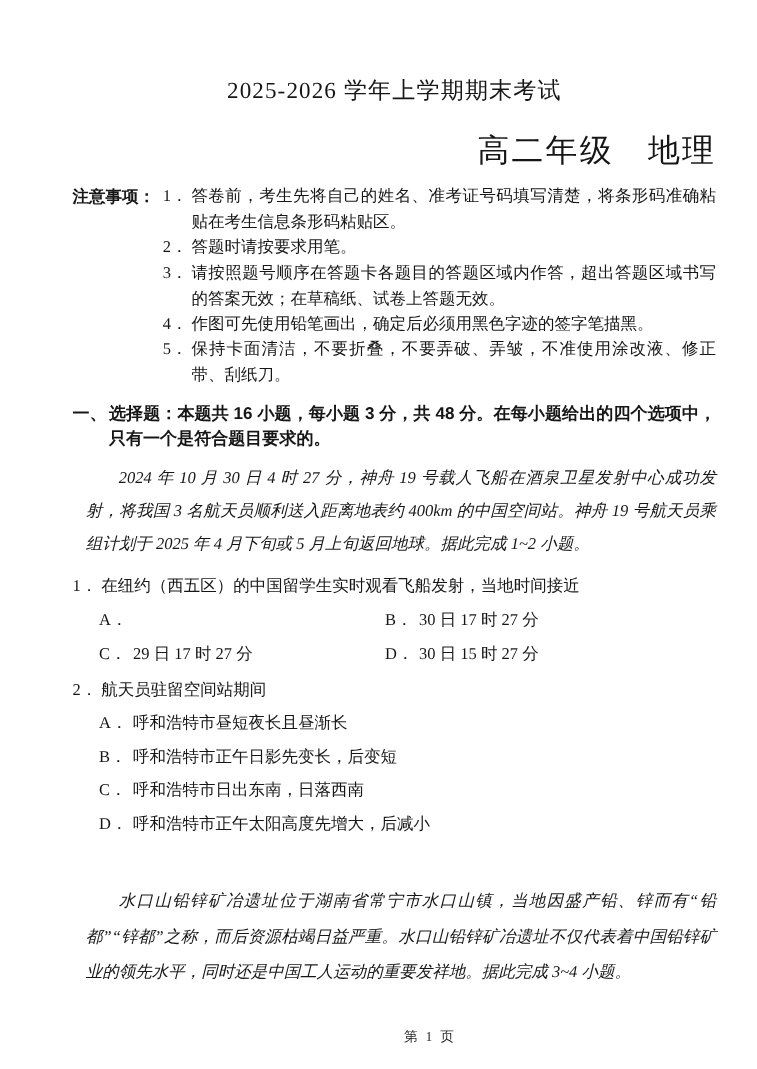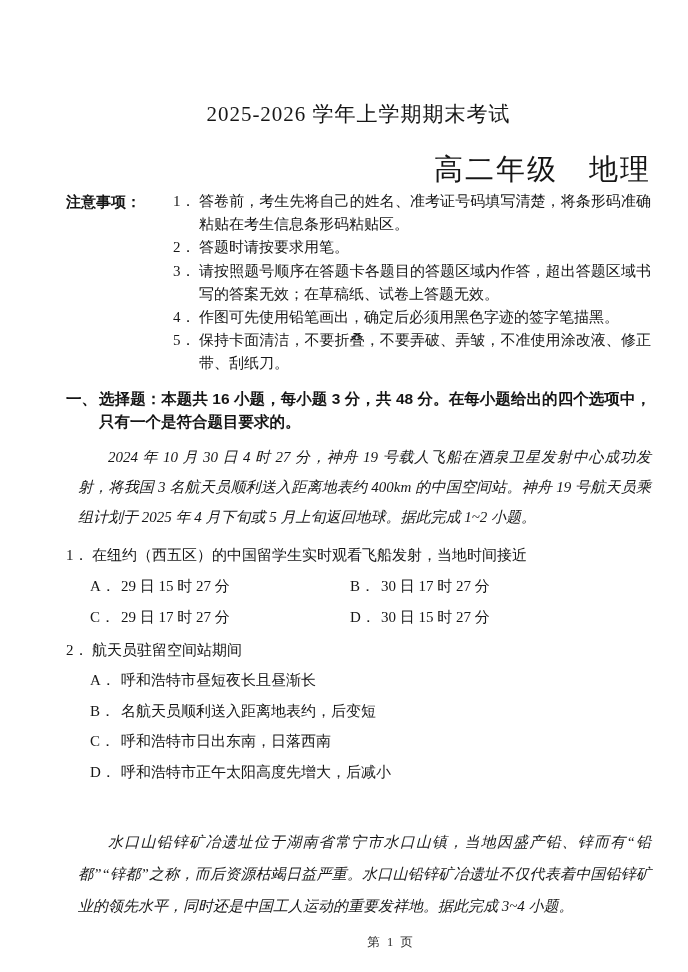--- a/index.html
+++ b/index.html
@@ -6,21 +6,21 @@
   body {
     width: 688px; height: 972px;
     font-family: "Liberation Serif", serif;
     color: #161616;
     -webkit-font-smoothing: antialiased;
   }
   .page {
     position: relative;
     width: 688px; height: 972px;
     box-sizing: border-box;
-    padding: 101px 37px 0 66px;
+    padding: 69px 37px 0 66px;
     overflow: hidden;
     background: #ffffff;
   }
   .title1 {
     text-align: center;
     font-size: 21px;
     letter-spacing: 1px;
     line-height: 26px;
   }
   .title2 {
@@ -34,22 +34,21 @@
   }
   .exam-info {
     margin: 9px 0 0 0;
     font-size: 15px;
     line-height: 22px;
   }
   .notices {
     display: flex;
     font-size: 15px;
     line-height: 23.2px;
-    margin-top: 3px;
-    gap: 25px;
+    margin-top: 13px;
   }
   .notice-label {
     flex: none;
     width: 82px;
     font-family: "Liberation Sans", sans-serif;
     font-weight: 700;
   }
   .notice-items { flex: 1; min-width: 0; }
   .notice-item { display: flex; }
   .n-num { flex: none; width: 26px; }
@@ -144,21 +143,20 @@
   <p class="passage">2024 年 10 月 30 日 4 时 27 分，神舟 19 号载人飞船在酒泉卫星发射中心成功发射，将我国 3 名航天员顺利送入距离地表约 400km 的中国空间站。神舟 19 号航天员乘组计划于 2025 年 4 月下旬或 5 月上旬返回地球。据此完成 1~2 小题。</p>
 
   <div class="question">
     <div class="q-stem">
       <span class="q-num">1．</span>
       <span class="q-text">在纽约（西五区）的中国留学生实时观看飞船发射，当地时间接近</span>
     </div>
     <div class="options two-col">
       <div class="option">
         <span class="opt-label">A．</span>
-        <span class="opt-text">29 日 15 时 27 分</span>
       </div>
       <div class="option">
         <span class="opt-label">B．</span>
         <span class="opt-text">30 日 17 时 27 分</span>
       </div>
       <div class="option">
         <span class="opt-label">C．</span>
         <span class="opt-text">29 日 17 时 27 分</span>
       </div>
       <div class="option">
@@ -173,21 +171,21 @@
       <span class="q-num">2．</span>
       <span class="q-text">航天员驻留空间站期间</span>
     </div>
     <div class="options one-col">
       <div class="option">
         <span class="opt-label">A．</span>
         <span class="opt-text">呼和浩特市昼短夜长且昼渐长</span>
       </div>
       <div class="option">
         <span class="opt-label">B．</span>
-        <span class="opt-text">名航天员顺利送入距离地表约，后变短</span>
+        <span class="opt-text">呼和浩特市正午日影先变长，后变短</span>
       </div>
       <div class="option">
         <span class="opt-label">C．</span>
         <span class="opt-text">呼和浩特市日出东南，日落西南</span>
       </div>
       <div class="option">
         <span class="opt-label">D．</span>
         <span class="opt-text">呼和浩特市正午太阳高度先增大，后减小</span>
       </div>
     </div>

